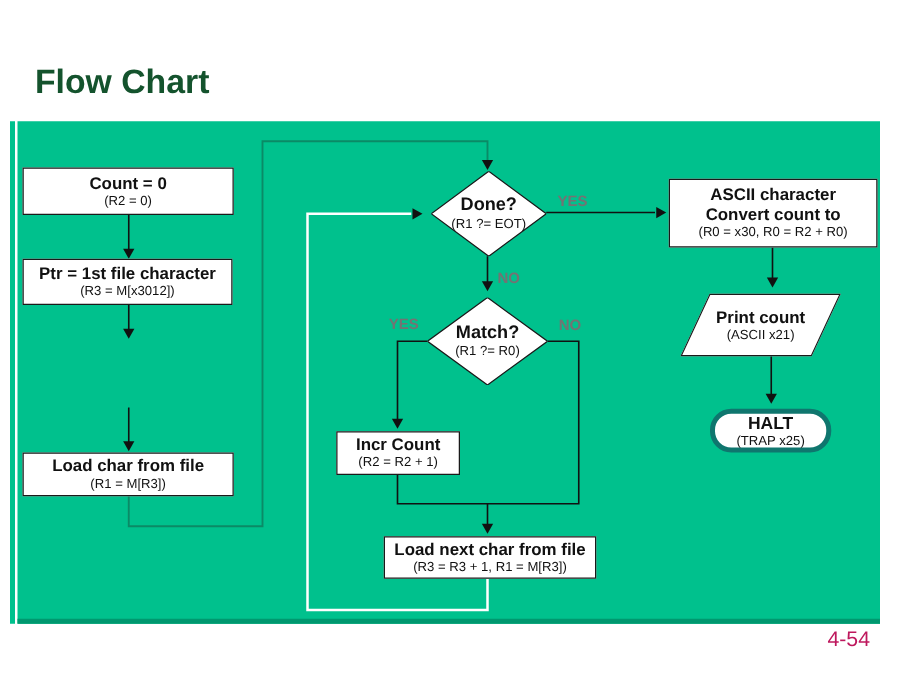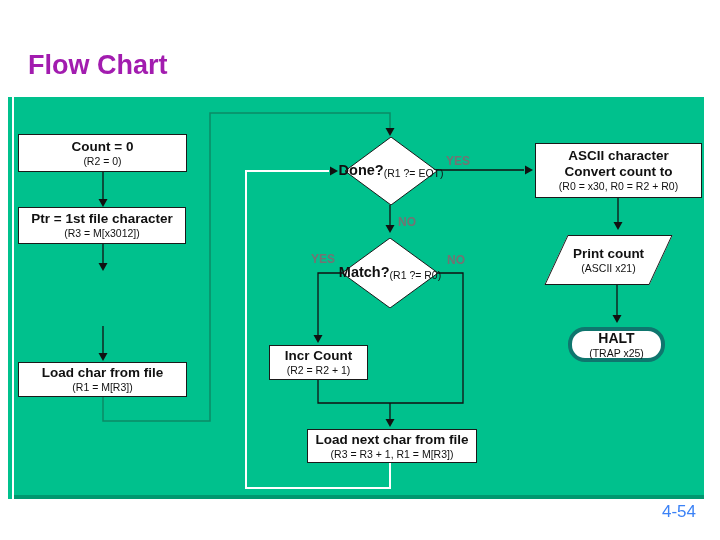--- a/index.html
+++ b/index.html
@@ -2,21 +2,21 @@
 <html><head>
 <meta charset="utf-8">
 <style>
   html,body{margin:0;padding:0;background:#ffffff;}
   .stage{
     position:relative;width:720px;height:540px;background:#ffffff;overflow:hidden;
     font-family:"Liberation Sans", sans-serif;
   }
   .slide-title{
     position:absolute;left:28px;top:50px;
-    font-size:27px;font-weight:bold;color:#a21caf;letter-spacing:0;
+    font-size:27px;font-weight:bold;color:#14532d;letter-spacing:0;
   }
   .panel-sliver{
     position:absolute;left:8px;top:97px;width:4px;height:402px;background:#00c18d;
   }
   .panel{
     position:absolute;left:14px;top:97px;width:690px;height:402px;
     background:#00c18d;border-bottom:4px solid #00986f;box-sizing:border-box;
   }
   .wires{position:absolute;left:0;top:0;width:720px;height:540px;pointer-events:none;}
   .node{
@@ -26,28 +26,28 @@
   .node.rect{background:#ffffff;border:1px solid #1a1a1a;box-sizing:border-box;}
   .node .lbl{font-weight:bold;font-size:13.5px;white-space:nowrap;}
   .node .sub{font-size:10.5px;white-space:nowrap;}
   .pgram .shape{
     position:absolute;top:0;bottom:0;background:#ffffff;border:1px solid #1a1a1a;
     transform:skewX(-25deg);
   }
   .pgram .content{position:relative;z-index:1;display:flex;flex-direction:column;align-items:center;}
   .diamond{background:transparent;}
   .diamond svg.dshape{position:absolute;left:0;top:0;}
-  .diamond .content{position:relative;z-index:1;display:flex;align-items:flex-end;}
+  .diamond .content{position:relative;z-index:1;display:flex;flex-direction:column;align-items:center;}
   .diamond .lbl{font-size:14.5px;}
   .terminator{background:#ffffff;border:4px solid #0f766e;border-radius:17px;box-sizing:border-box;}
   .branch-label{
     position:absolute;font-size:12px;font-weight:bold;color:#737373;white-space:nowrap;
   }
   .page-number{
-    position:absolute;top:502px;right:24px;font-size:17px;color:#3b82f6;
+    position:absolute;top:502px;right:24px;font-size:17px;color:#be185d;
   }
 </style>
 </head>
 <body>
 
 <div class="stage">
 
   <div class="slide-title">Flow Chart</div>
 
   <div class="panel-sliver"></div>

